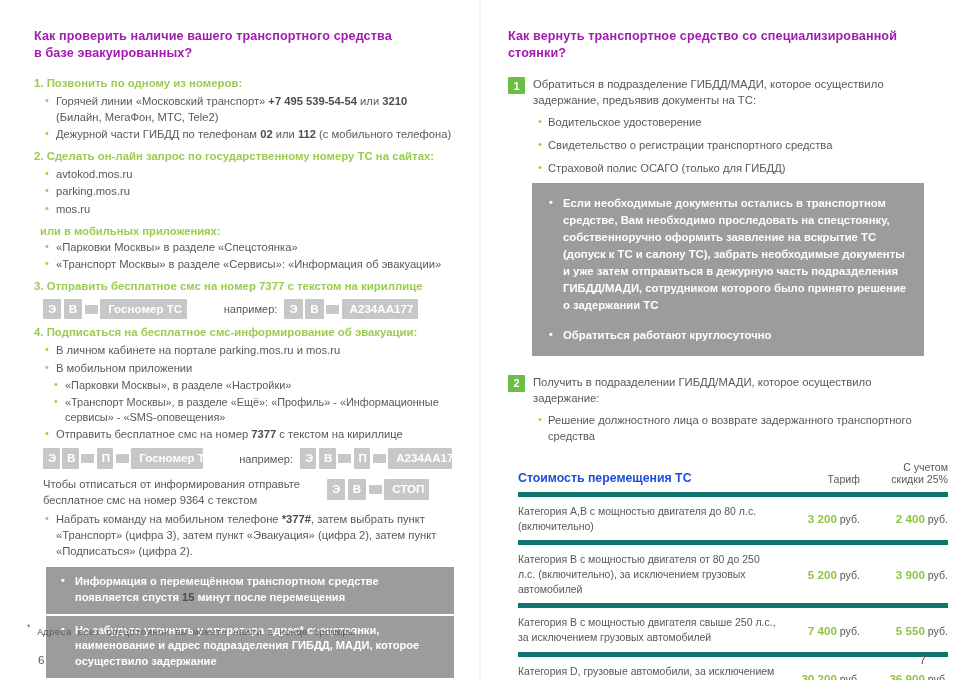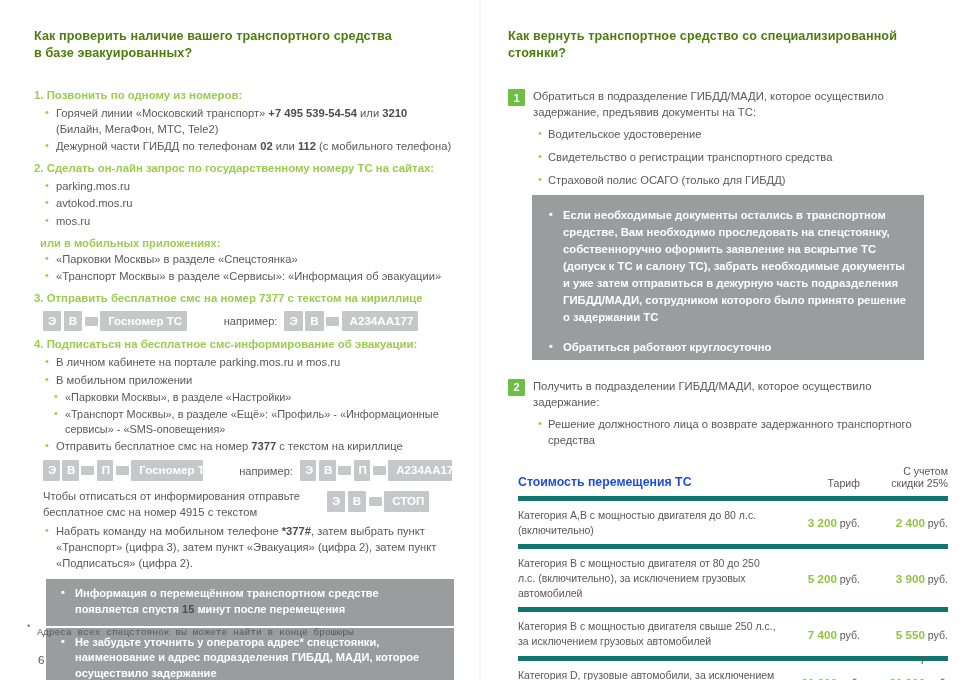--- a/index.html
+++ b/index.html
@@ -27,23 +27,23 @@
   .page {
     position: relative;
     width: 480px; height: 680px;
     padding: 28px 26px 0 34px;
   }
   .page.right { padding-left: 28px; padding-right: 30px; }
 
   h1.page-title {
     font-size: 12.6px;
     font-weight: bold;
-    color: #4d7c0f;
+    color: #a21caf;
     line-height: 1.35;
-    margin: 0 0 26px 0;
+    margin: 0 0 14px 0;
     letter-spacing: .1px;
   }
 
   
   .step-head {
     color: #9acd4f;
     font-weight: bold;
     font-size: 11.4px;
     line-height: 1.3;
     margin: 6px 0 3px 0;
@@ -119,21 +119,21 @@
     margin: 7px 0 2px 12px;
     position: relative;
   }
   .callout + .callout { margin-top: 2px; }
   .callout ul { list-style: none; margin: 0; padding: 0; }
   .callout li { position: relative; padding-left: 15px; }
   .callout li::before {
     content: "•"; position: absolute; left: 1px; top: -1px;
     color: #ffffff; font-size: 11px;
   }
-  .callout.big { margin-left: 24px; margin-right: 6px; padding: 12px 16px 4px 16px; font-size: 11.3px; line-height: 1.5; }
+  .callout.big { margin-left: 24px; margin-right: 6px; padding: 12px 16px 12px 16px; font-size: 11.3px; line-height: 1.5; }
   .callout.big li + li { margin-top: 13px; }
 
   
   .footnote {
     position: absolute;
     left: 26px; bottom: 42px;
     font-size: 9.6px; color: #58595b; font-family: Liberation Mono, monospace;
   }
   .footnote sup { font-size: 9px; }
   .pagenum {
@@ -206,22 +206,22 @@
       <li>
         <span>Горячей линии «Московский транспорт» <b class="strongnum">+7 495 539-54-54</b> или <b class="strongnum">3210</b> (Билайн, МегаФон, МТС, Tele2)</span>
       </li>
       <li>
         <span>Дежурной части ГИБДД по телефонам  <b class="strongnum">02</b> или <b class="strongnum">112</b> (с мобильного телефона)</span>
       </li>
     </ul>
 
     <div class="step-head">2. Сделать он-лайн запрос по государственному номеру ТС на сайтах:</div>
     <ul class="bl l1">
+      <li><span>avtokod.mos.ru</span></li>
       <li><span>parking.mos.ru</span></li>
-      <li><span>avtokod.mos.ru</span></li>
       <li><span>mos.ru</span></li>
     </ul>
     <div class="sub-green">или в мобильных приложениях:</div>
     <ul class="bl l1">
       <li><span>«Парковки Москвы» в разделе «Спецстоянка»</span></li>
       <li><span>«Транспорт Москвы» в разделе «Сервисы»: «Информация об эвакуации»</span></li>
     </ul>
 
     <div class="step-head">3. Отправить бесплатное смс на номер 7377 с текстом на кириллице</div>
     <div class="sms-row">
@@ -258,21 +258,21 @@
       <span class="sms-note">например:</span>
       <span class="chip">Э</span>
       <span class="chip">В</span>
       <span class="chip blank"></span>
       <span class="chip">П</span>
       <span class="chip blank"></span>
       <span class="chip wide">А234АА177</span>
     </div>
 
     <div class="unsub-wrap">
-      <div class="txt" style="max-width:268px;">Чтобы отписаться от информирования отправьте бесплатное смс на номер 4915 с текстом</div>
+      <div class="txt" style="max-width:268px;">Чтобы отписаться от информирования отправьте бесплатное смс на номер 9364 с текстом</div>
       <div class="chips">
         <span class="chip">Э</span>
         <span class="chip">В</span>
         <span class="chip blank"></span>
         <span class="chip wide">СТОП</span>
       </div>
     </div>
 
     <ul class="bl l1" style="margin-top:4px;">
       <li><span>Набрать команду на мобильном телефоне <b class="strongnum">*377#</b>, затем выбрать пункт «Транспорт» (цифра 3), затем пункт «Эвакуация» (цифра 2), затем пункт «Подписаться» (цифра 2).</span></li>

